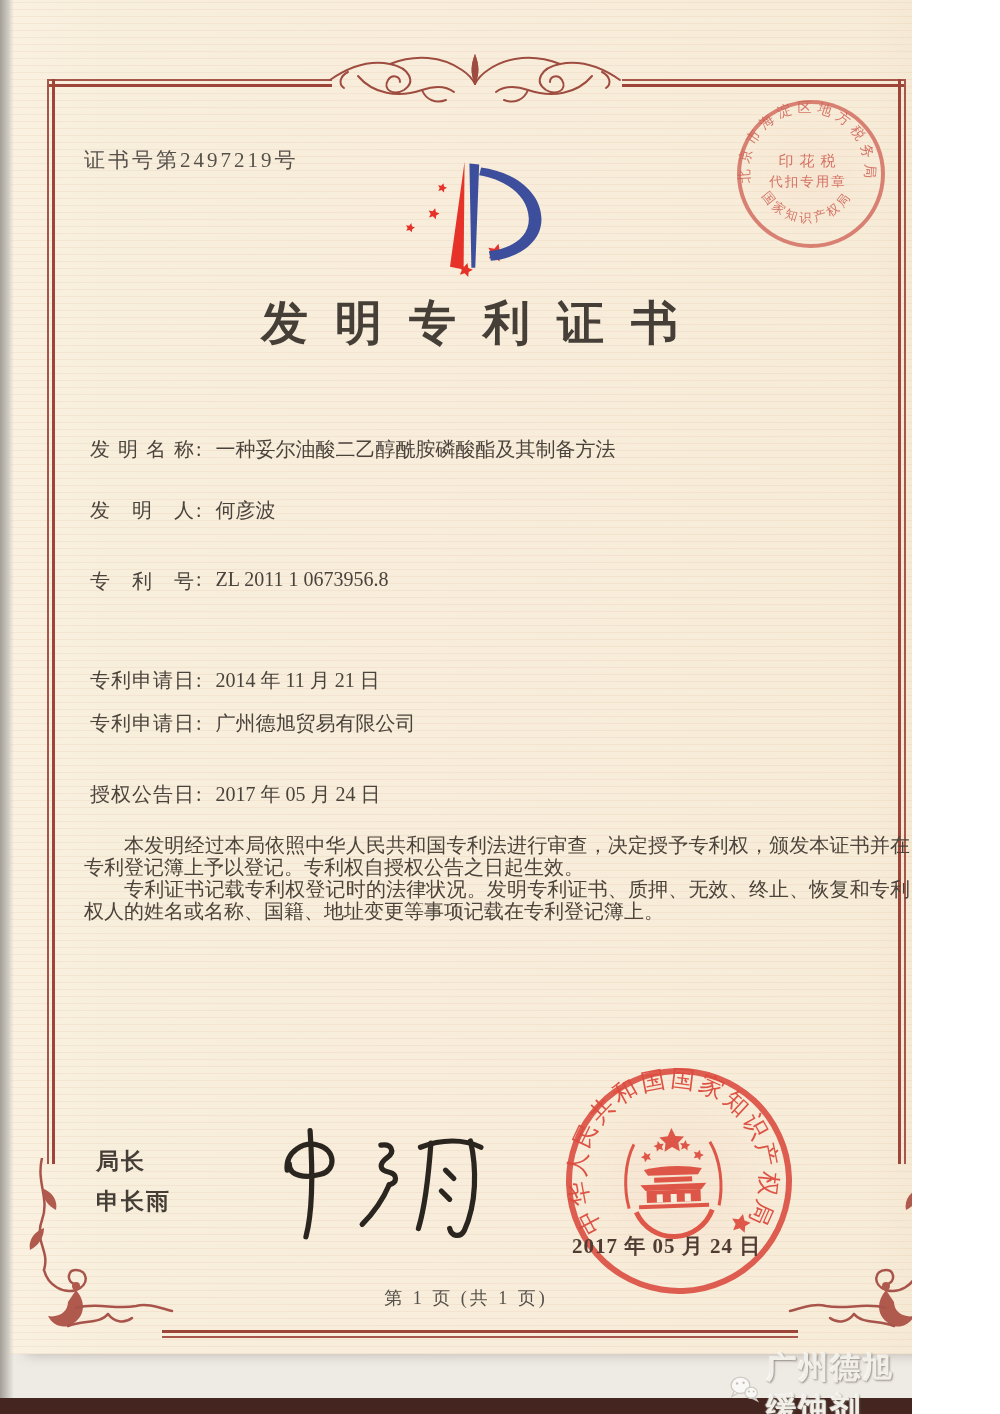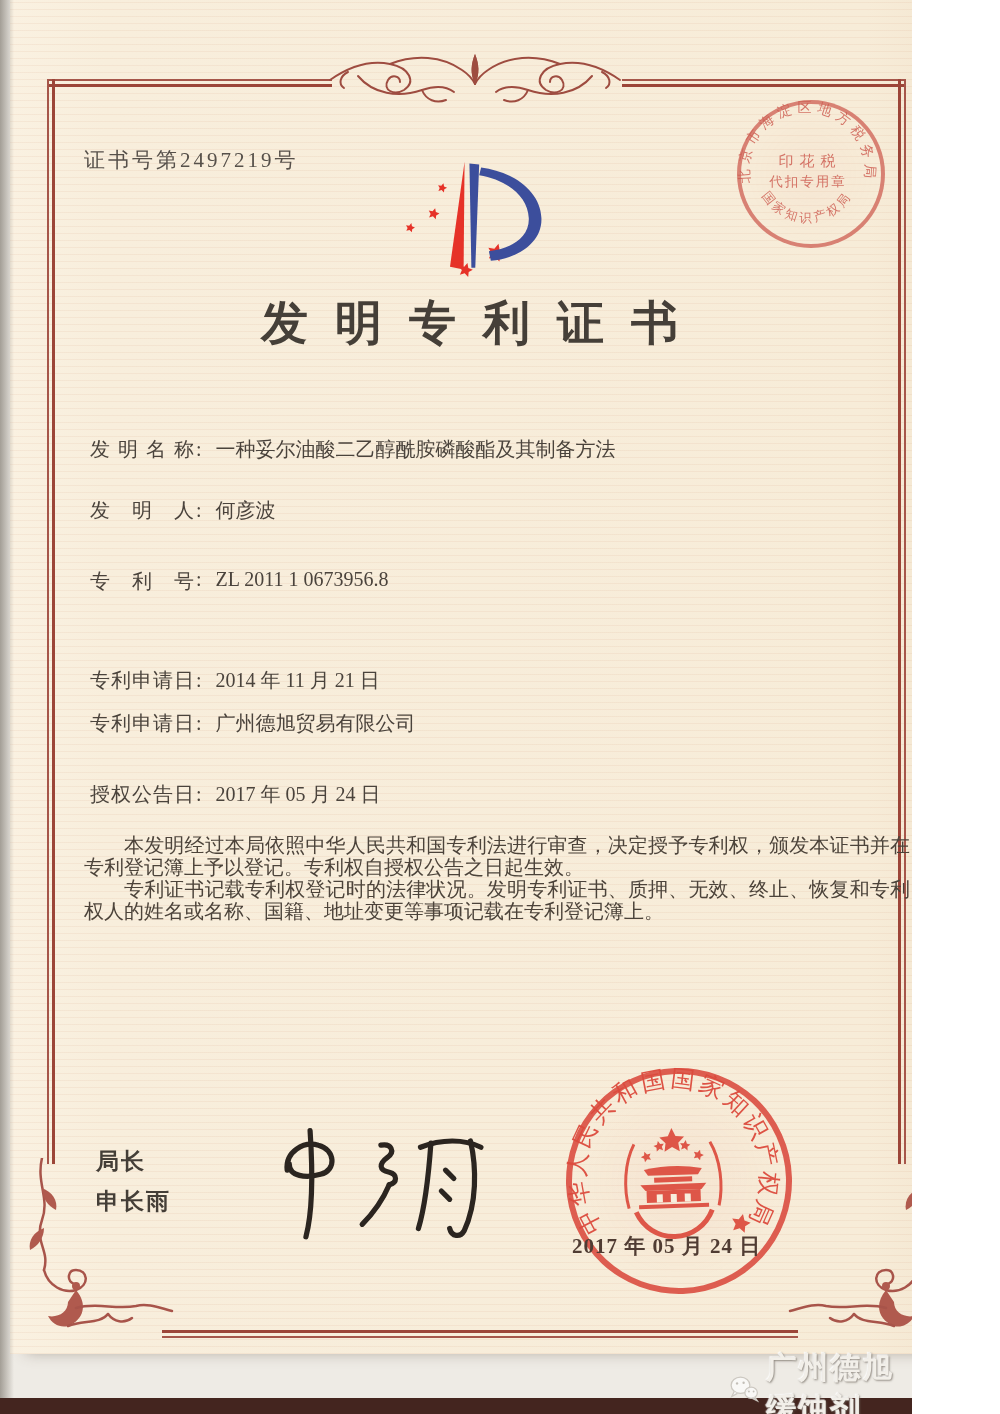--- a/index.html
+++ b/index.html
@@ -198,20 +198,21 @@
       <rect x="-3" y="11" width="6" height="8" fill="#f8eedc"></rect>
       <rect x="11" y="11" width="6" height="8" fill="#f8eedc"></rect>
       <rect x="-35" y="21" width="70" height="4"></rect>
       <path d="M-38,28 A 41 41 0 0 0 38,28" fill="none" stroke="rgba(219,74,60,.92)" stroke-width="5"></path>
       <path d="M-45,24 C-50,4 -48,-22 -38,-40" fill="none" stroke="rgba(219,74,60,.92)" stroke-width="3"></path>
       <path d="M45,24 C50,4 48,-22 38,-40" fill="none" stroke="rgba(219,74,60,.92)" stroke-width="3"></path>
     </g>
   </svg>
   <div class="abs seal-date">2017 年 05 月 24 日</div>
 
+  <div class="abs footer">第 1 页 (共 1 页)</div>
 
   <div class="abs edge-left"></div>
   <div class="abs band-bottom"></div>
 
   <div class="abs wm">
     <svg width="50" height="44" viewBox="0 0 52 46">
       <g stroke="#ccc8c1" stroke-width="2" fill="rgba(255,255,255,.65)">
         <ellipse cx="20" cy="17" rx="15" ry="13"></ellipse>
         <path d="M10,27 L6,35 L15,30" fill="rgba(255,255,255,.65)"></path>
         <ellipse cx="37" cy="29" rx="10" ry="9"></ellipse>

